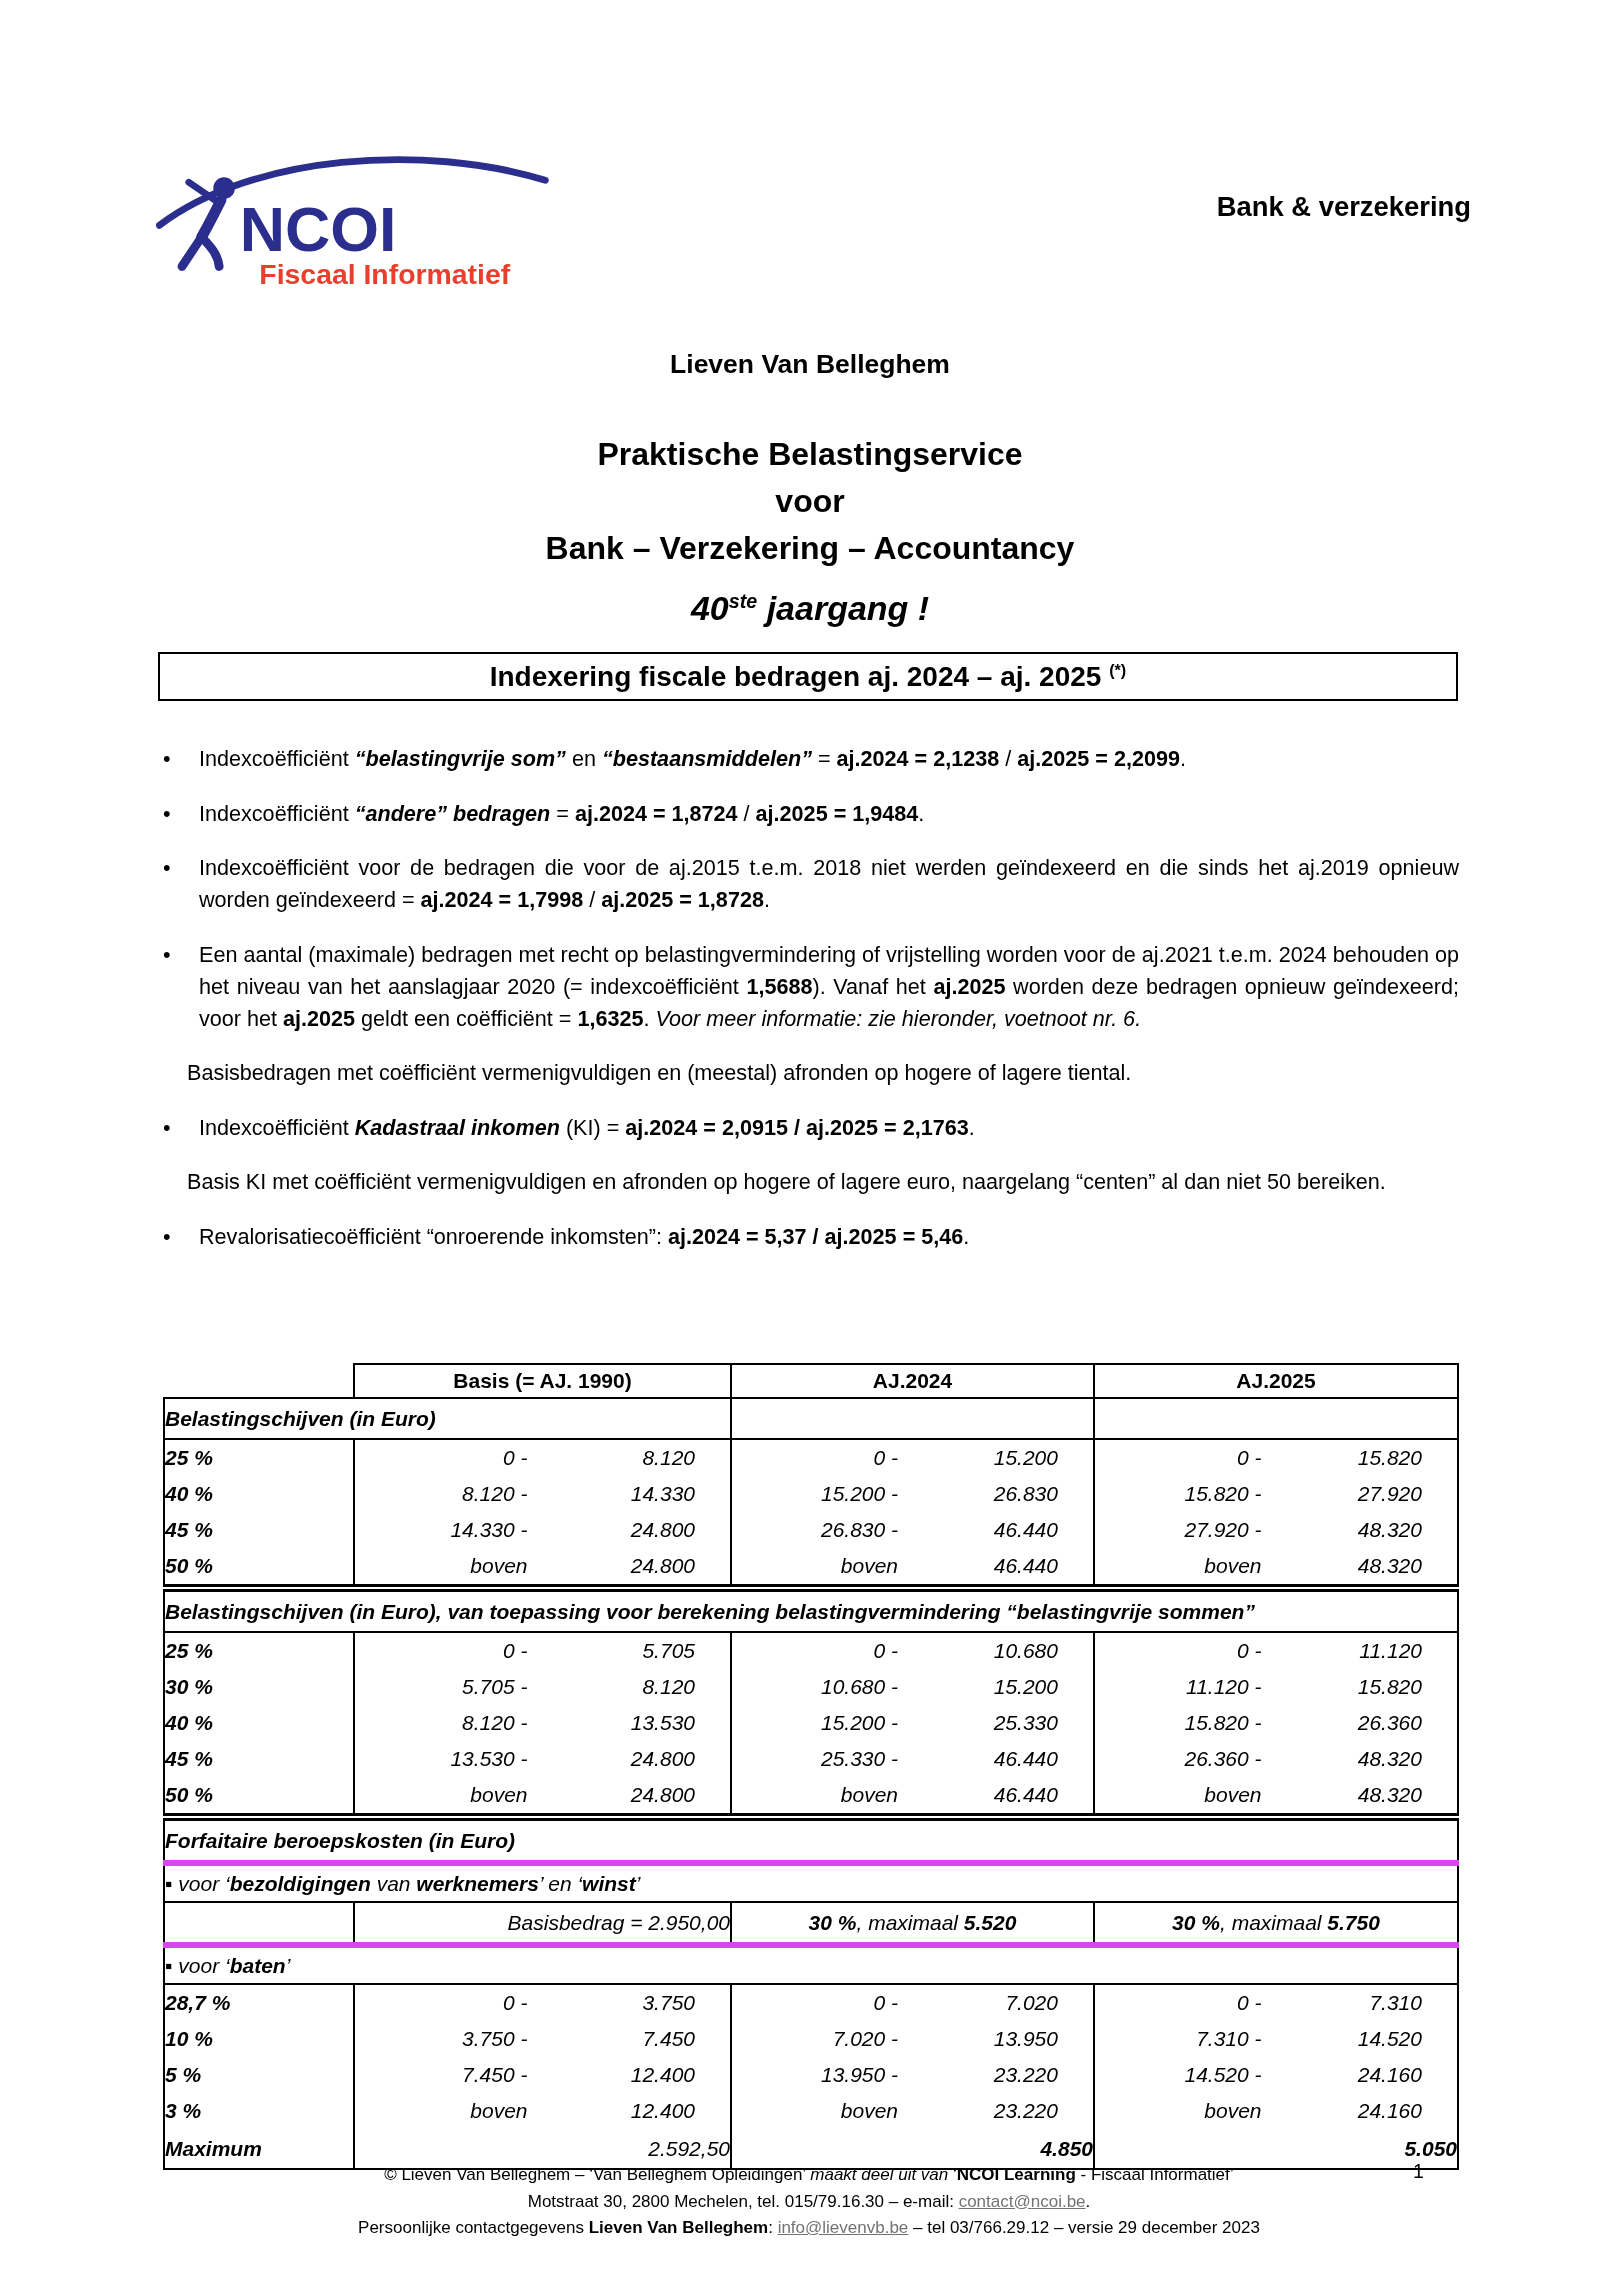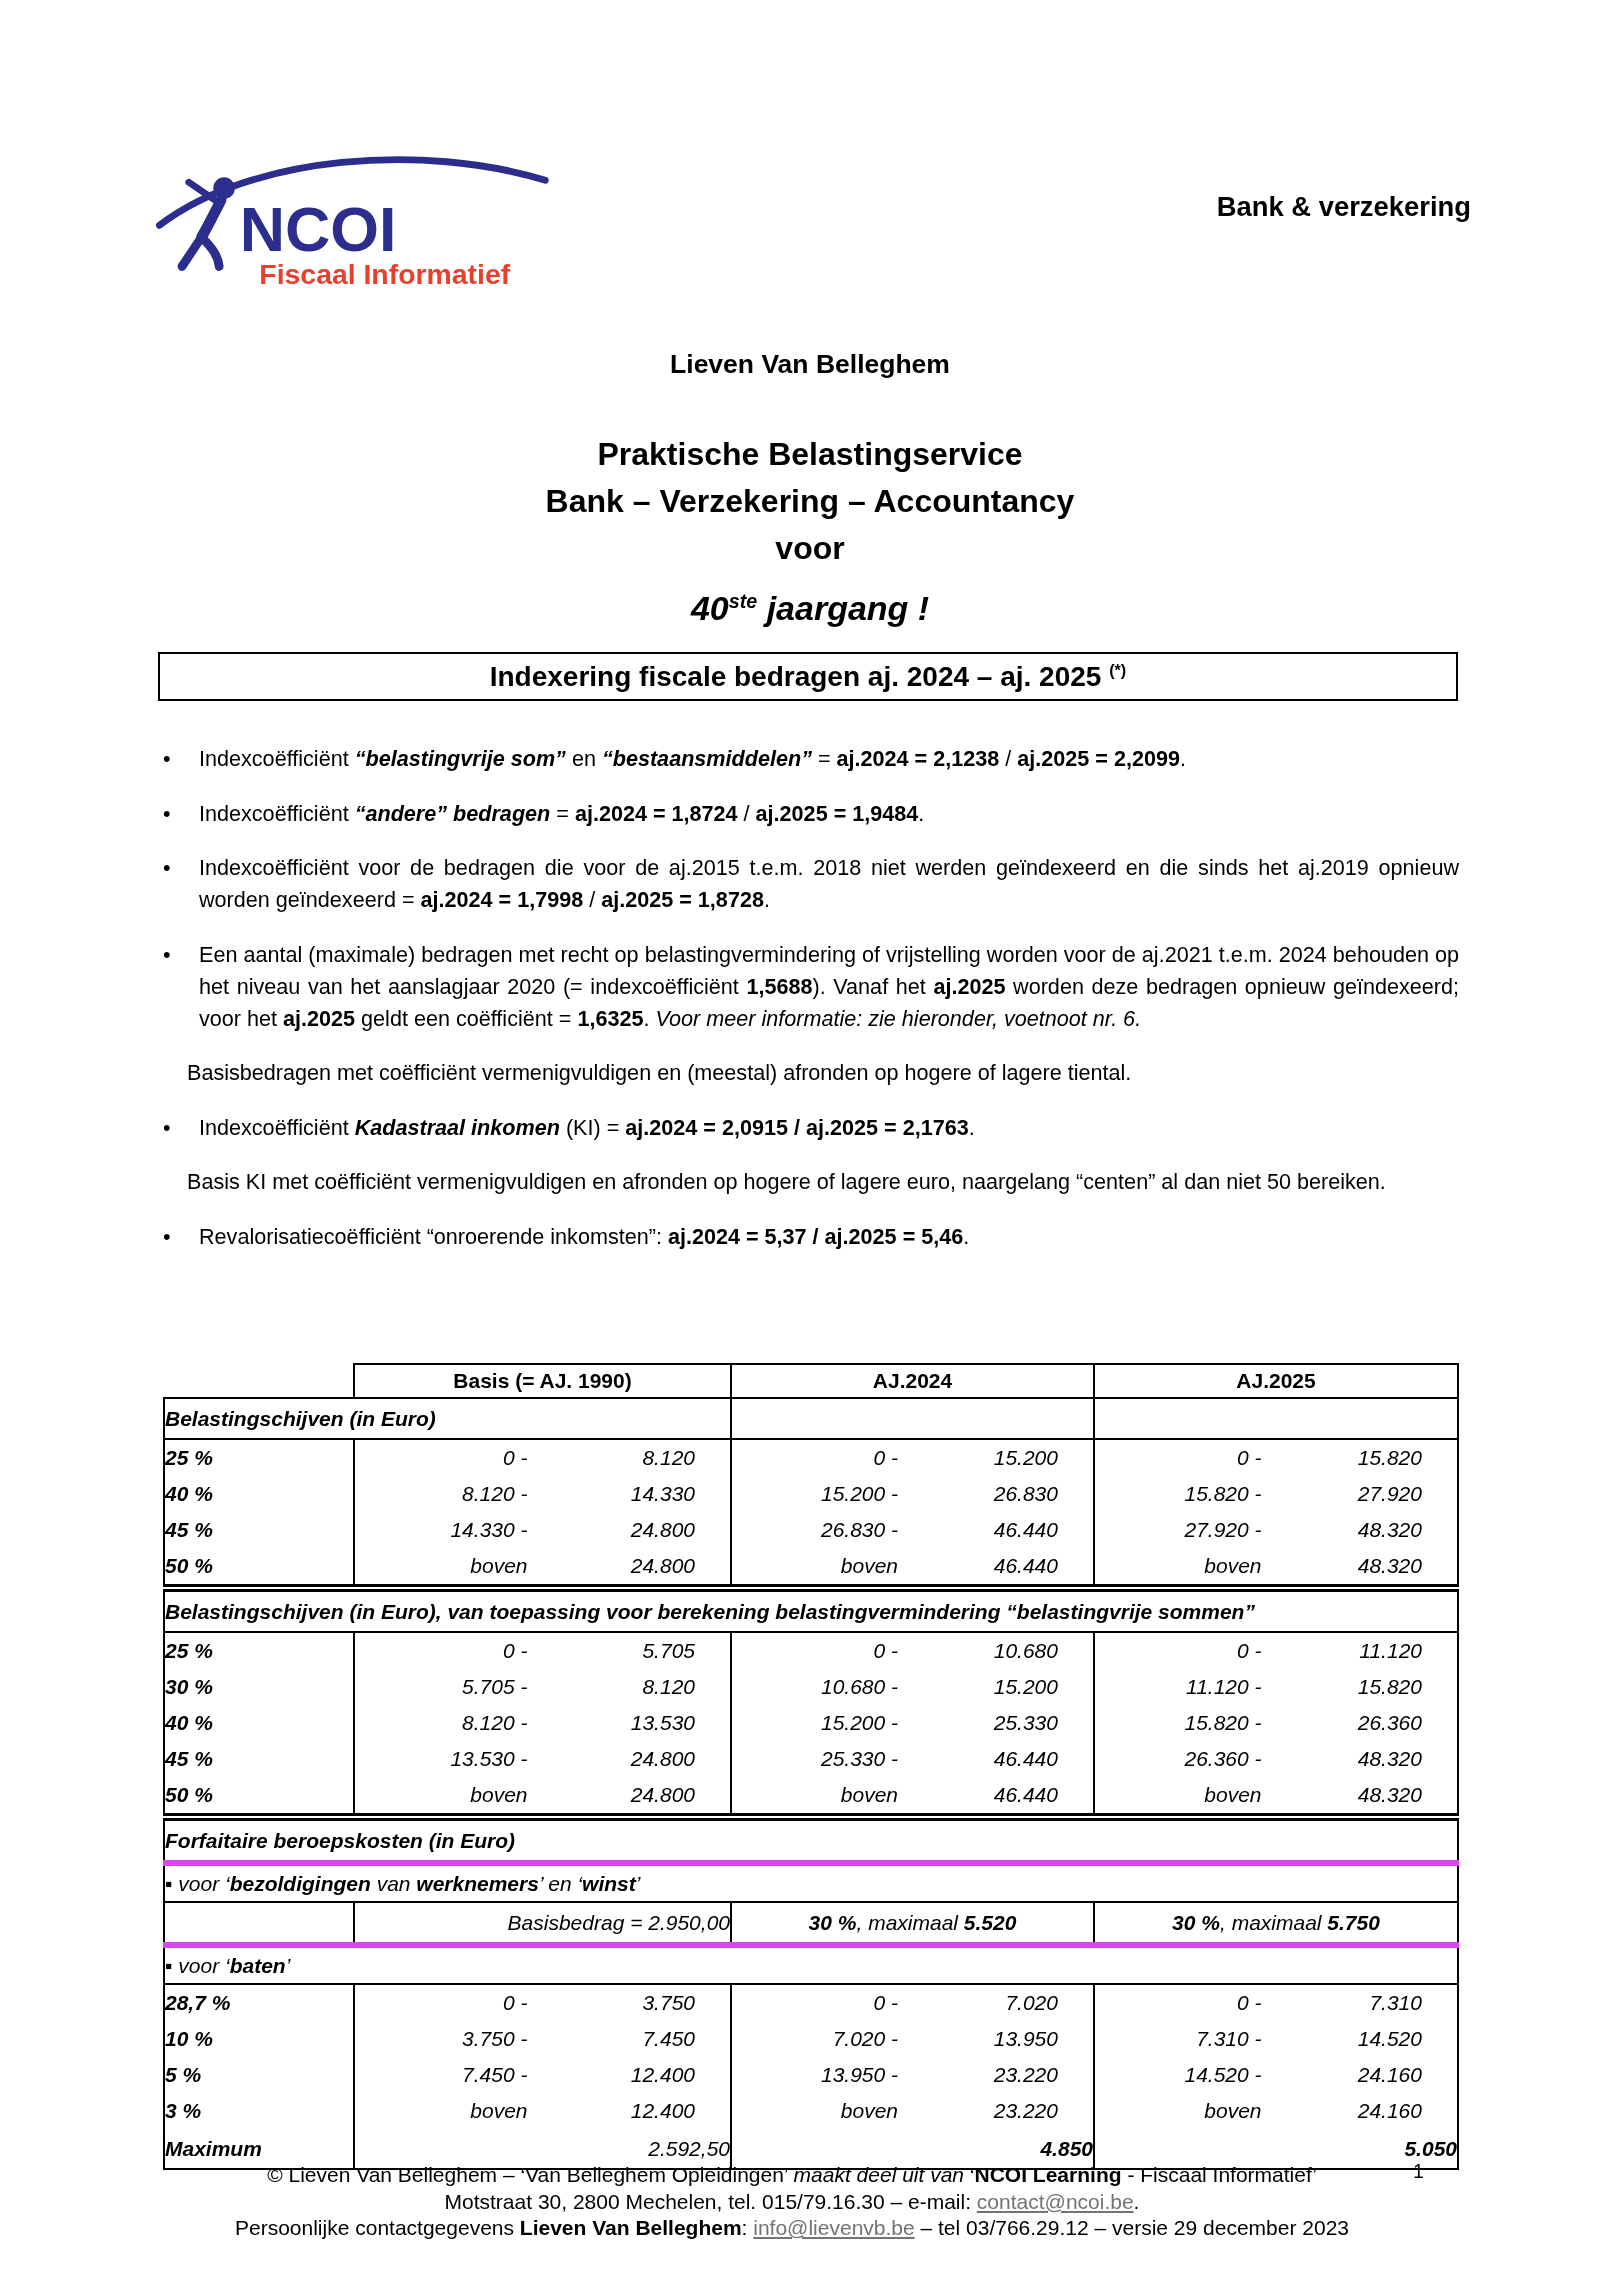--- a/index.html
+++ b/index.html
@@ -54,21 +54,21 @@
   .rw .hi{width:54%;text-align:right;font-style:italic;padding-right:35px;box-sizing:border-box;}
   tr.sub td{border-top:6px solid #d946ef;border-bottom:2px solid #000;height:35px;
             text-align:left;padding-left:0;}
   tr.info td{border-top:2px solid #000;border-bottom:2px solid #000;height:39px;}
   td.ra{text-align:right;padding-right:35px;}
   td.ce{text-align:center;}
   tr.maxr td{border-bottom:2px solid #000;height:39px;margin-left:26px;}
 
   
   .footer{position:absolute;top:2162px;left:0;width:1584px;text-align:center;
-          font-size:21px;line-height:26.5px;}
+          font-size:17px;line-height:26.5px;padding-left:17px;}
   .pagenum{position:absolute;top:2160px;left:1413px;font-size:19.6px;}
 </style>
 </head>
 <body>
 
 <div class="page">
 
   <svg class="logo" viewBox="0 0 440 145">
     <g>
       <path d="M 30 80 C 125 8, 300 -4, 424 34" fill="none" stroke="#2b2e8c" stroke-width="7" stroke-linecap="round"></path>
@@ -80,22 +80,22 @@
     </g>
     <text x="112" y="106" font-size="64" font-weight="bold" fill="#2b2e8c">NCOI</text>
     <text x="132" y="140" font-size="29" font-weight="bold" fill="#e8402d">Fiscaal Informatief</text>
   </svg>
 
   <div class="corner-label">Bank &amp; verzekering</div>
 
   <div class="author">Lieven Van Belleghem</div>
   <div class="service">
     <div>Praktische Belastingservice</div>
+    <div>voor</div>
     <div>Bank –  Verzekering – Accountancy</div>
-    <div>voor</div>
   </div>
   <div class="edition"><span>40</span><span class="ssup">ste</span><span> jaargang !</span></div>
 
   <div class="boxtitle"><span class="sb">Indexering fiscale bedragen aj. 2024 –  aj. 2025 </span><span class="sb ssup">(*)</span></div>
 
   <div class="bullets" id="bullets">
       <div class="bullet-row">
         <span class="dot">•</span>
         <div class="btxt"><span>Indexcoëfficiënt </span><span class="sb si">“belastingvrije som”</span><span> en </span><span class="sb si">“bestaansmiddelen”</span><span> = </span><span class="sb">aj.2024 = 2,1238</span><span> / </span><span class="sb">aj.2025 = 2,2099</span><span>.</span></div>
       </div>

